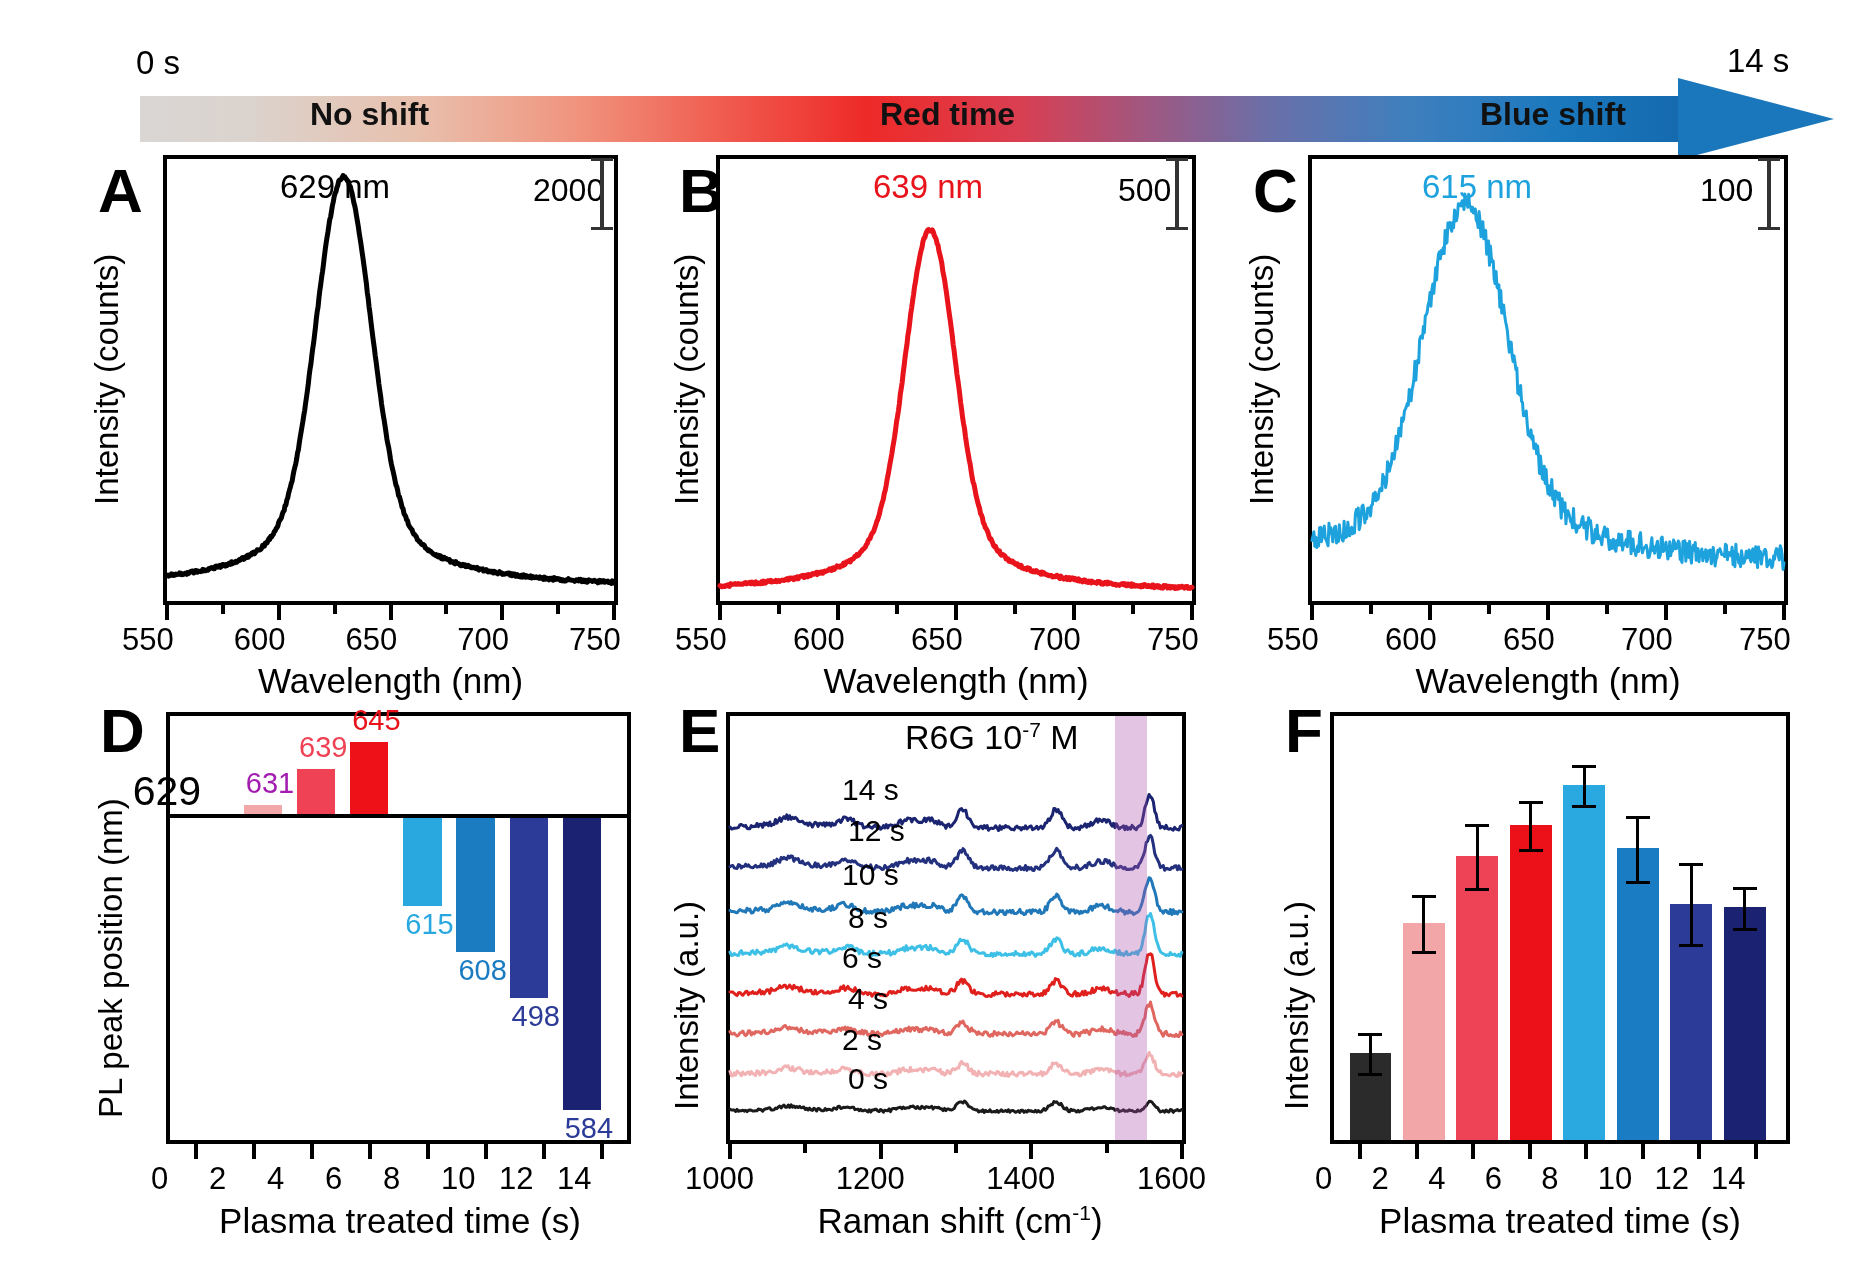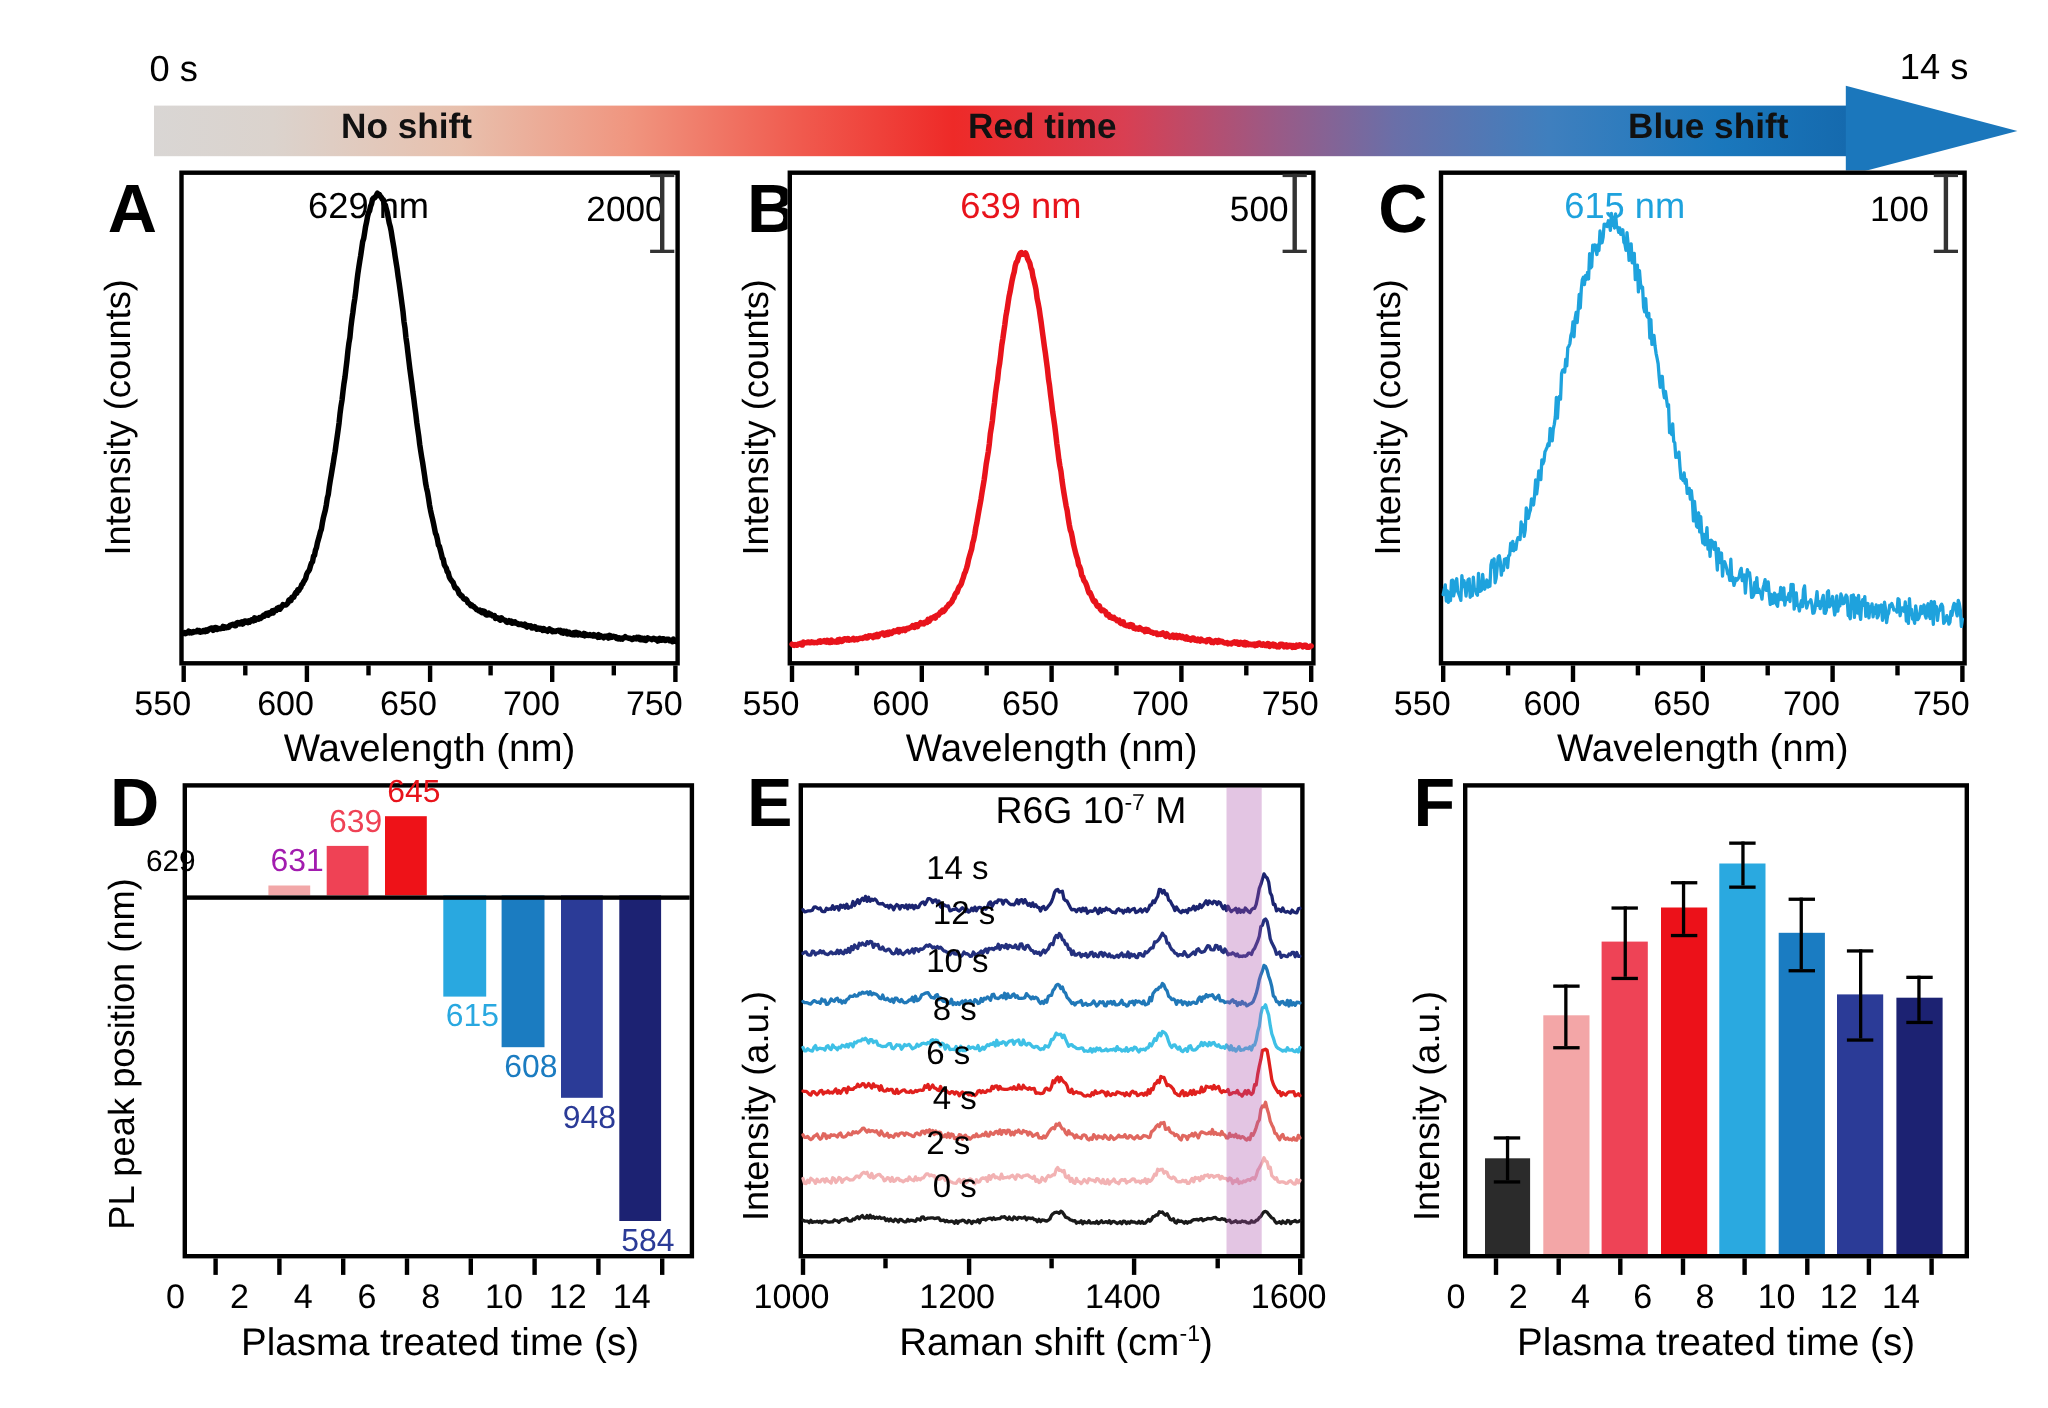--- a/index.html
+++ b/index.html
@@ -159,33 +159,33 @@
         <div class="tick-lab" style="left: 1784px; top: 622px;">750</div>
       </div>
     <div class="xlabel" style="left:1308px;top:661px;width:480px;">Wavelength (nm)</div>
   </div>
 
   <div class="panel" style="left:0;top:0;">
     <div class="panel-letter" style="left:100px;top:700px;">D</div>
     <div class="ylabel" style="left:92px;top:1118px;">PL  peak position (nm)</div>
     <div class="plotbox" style="left:166px;top:712px;width:465px;height:432px;">
       <div id="d-bars" style="position:absolute;left:0;top:0;width:457px;height:424px;">
-          <div class="bar-lab" style="left: -37.2756px; top: 52px; color: rgb(0, 0, 0); font-size: 27px;">629</div>
+          <div class="bar-lab" style="left: -37.2756px; top: 52px; color: rgb(0, 0, 0); font-size: 41px;">629</div>
           <div class="bar" style="background: rgb(242, 167, 168); left: 73.864px; top: 89px; width: 38.2605px; height: 9px;"></div>
           <div class="bar-lab" style="color: #a21caf; left: 75.864px; top: 51px;">631</div>
           <div class="bar" style="background: rgb(239, 66, 85); left: 127.003px; top: 53px; width: 38.2605px; height: 45px;"></div>
           <div class="bar-lab" style="color: rgb(239, 66, 85); left: 129.003px; top: 15px;">639</div>
           <div class="bar" style="background: rgb(238, 18, 24); left: 180.143px; top: 26px; width: 38.2605px; height: 72px;"></div>
           <div class="bar-lab" style="color: rgb(232, 19, 27); left: 182.143px; top: -12px;">645</div>
           <div class="bar" style="background: rgb(41, 168, 224); left: 233.283px; top: 98px; width: 38.2605px; height: 92.1667px;"></div>
           <div class="bar-lab" style="color: rgb(41, 168, 224); left: 235.283px; top: 192.167px;">615</div>
           <div class="bar" style="background: rgb(27, 124, 193); left: 286.422px; top: 98px; width: 38.2605px; height: 138.25px;"></div>
           <div class="bar-lab" style="color: rgb(27, 124, 193); left: 288.422px; top: 238.25px;">608</div>
           <div class="bar" style="background: rgb(43, 59, 151); left: 339.562px; top: 98px; width: 38.2605px; height: 184.333px;"></div>
-          <div class="bar-lab" style="color: rgb(43, 59, 151); left: 341.562px; top: 284.333px;">948</div>
+          <div class="bar-lab" style="color: rgb(43, 59, 151); left: 341.562px; top: 284.333px;">498</div>
           <div class="bar" style="background: rgb(28, 34, 114); left: 392.701px; top: 98px; width: 38.2605px; height: 296.25px;"></div>
           <div class="bar-lab" style="color: rgb(43, 59, 151); left: 394.701px; top: 396.25px;">584</div>
           <div style="position: absolute; left: 0px; top: 98px; width: 457px; height: 4px; background: rgb(0, 0, 0);"></div>
         </div>
     </div>
     <div id="ticksD">
         <div class="etick" style="left: 194px; top: 1144px; width: 4px; height: 15px; position: absolute;"></div>
         <div class="tick-lab" style="left: 196px; top: 1161px;">0</div>
         <div class="etick" style="left: 252px; top: 1144px; width: 4px; height: 15px; position: absolute;"></div>
         <div class="tick-lab" style="left: 254px; top: 1161px;">2</div>

